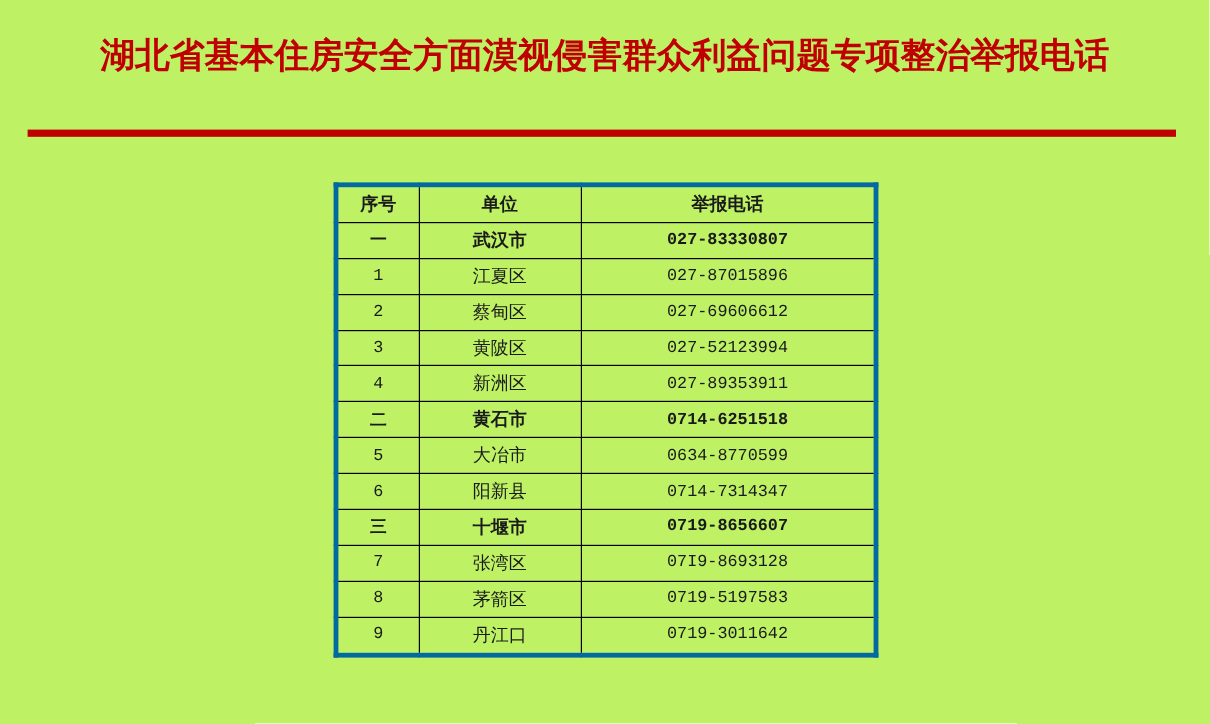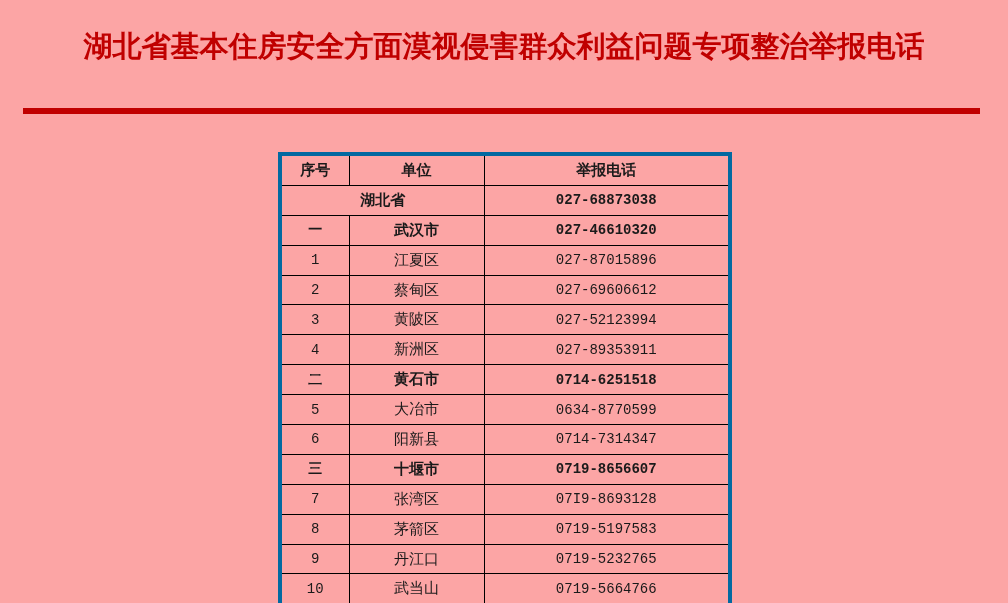--- a/index.html
+++ b/index.html
@@ -4,21 +4,21 @@
 <style>
   html, body {
     margin: 0;
     padding: 0;
     background: #ffffff;
   }
   .page {
     position: relative;
     width: 1008px;
     height: 603px;
-    background: #fca5a5;
+    background: #bef264;
     overflow: hidden;
     font-family: "Liberation Serif", serif;
   }
   .page-title {
     position: absolute;
     left: 0;
     right: 0;
     top: 27px;
     margin: 0;
     text-align: center;
@@ -94,27 +94,23 @@
     </colgroup>
     <thead>
       <tr>
         <th>序号</th>
         <th>单位</th>
         <th>举报电话</th>
       </tr>
     </thead>
     <tbody id="table-body">
         <tr class="bold">
-          <td class="unit" colspan="2">湖北省</td>
-          <td class="phone">027-68873038</td>
-        </tr>
-        <tr class="bold">
           <td class="no">一</td>
           <td class="unit">武汉市</td>
-          <td class="phone">027-46610320</td>
+          <td class="phone">027-83330807</td>
         </tr>
         <tr>
           <td class="no">1</td>
           <td class="unit">江夏区</td>
           <td class="phone">027-87015896</td>
         </tr>
         <tr>
           <td class="no">2</td>
           <td class="unit">蔡甸区</td>
           <td class="phone">027-69606612</td>
@@ -155,23 +151,18 @@
           <td class="phone">07I9-8693128</td>
         </tr>
         <tr>
           <td class="no">8</td>
           <td class="unit">茅箭区</td>
           <td class="phone">0719-5197583</td>
         </tr>
         <tr>
           <td class="no">9</td>
           <td class="unit">丹江口</td>
-          <td class="phone">0719-5232765</td>
-        </tr>
-        <tr>
-          <td class="no">10</td>
-          <td class="unit">武当山</td>
-          <td class="phone">0719-5664766</td>
+          <td class="phone">0719-3011642</td>
         </tr>
       </tbody>
   </table>
 
 </div>
 
 </body></html>

